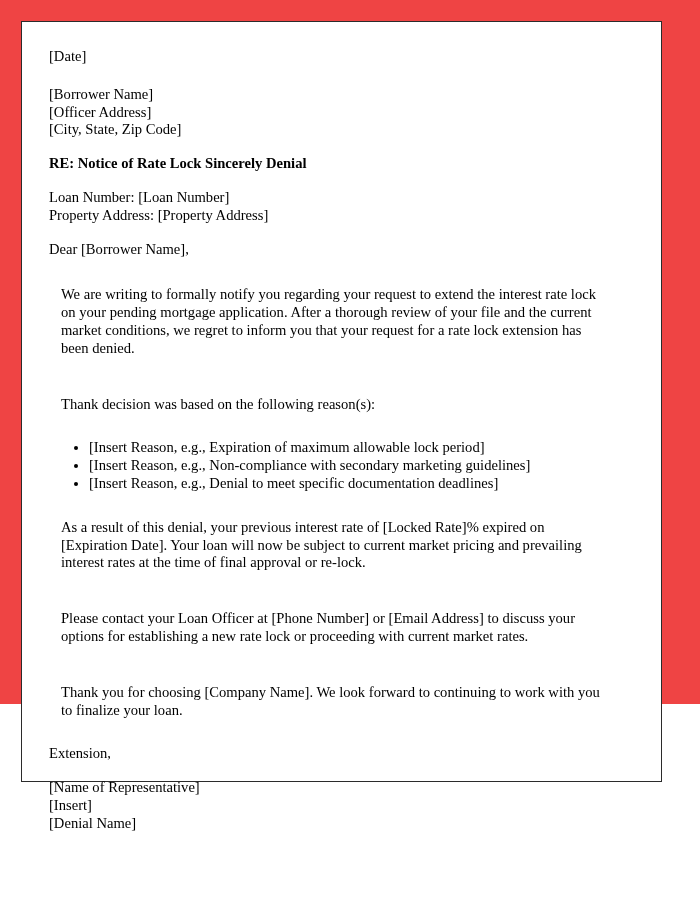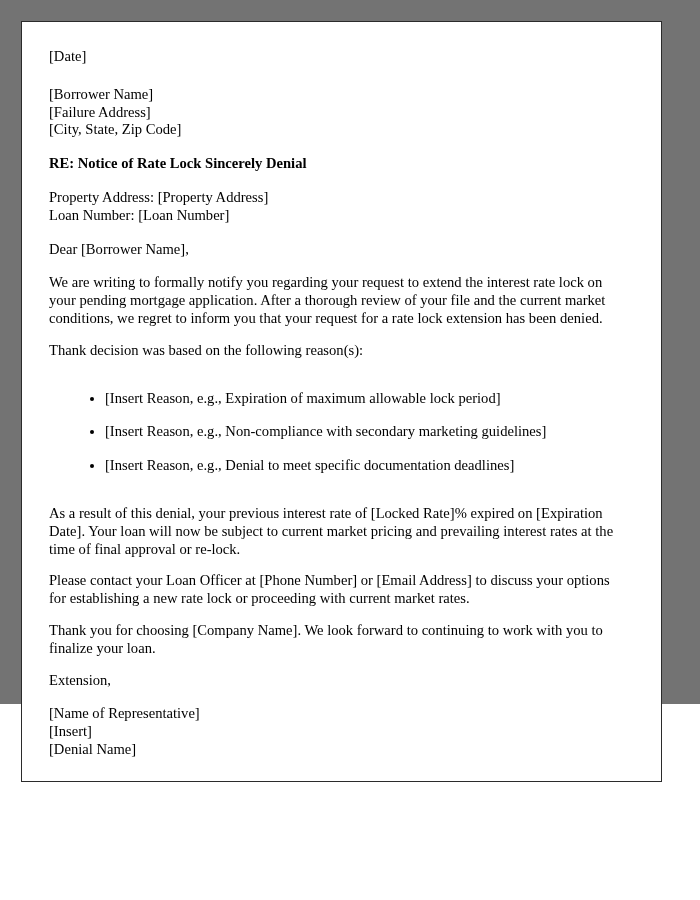--- a/index.html
+++ b/index.html
@@ -11,21 +11,21 @@
     width: 700px;
     height: 900px;
     font-family: "Liberation Serif", "DejaVu Serif", serif;
     color: #000000;
     overflow: hidden;
   }
   .page-canvas {
     position: relative;
     width: 700px;
     height: 704px;
-    background: #737373;
+    background: #ef4444;
     text-decoration: underline;
   }
   .document-frame {
     position: absolute;
     left: 21px;
     top: 21px;
     width: 641px;
     height: 761px;
     border: 1.5px solid #2b2b2b;
     box-sizing: border-box;
@@ -48,30 +48,30 @@
     white-space: nowrap;
   }
   .gap-sm { height: 20px; }
   .gap-md { height: 16px; }
   .gap-para { height: 14px; }
   .heading-re {
     font-weight: bold;
     display: block;
   }
   p.para {
-    margin: 0;
+    margin: 12px;
     text-align: left;
   }
   ul.reason-list {
     margin: 0;
     padding: 0 0 0 40px;
     list-style-type: disc;
   }
   ul.reason-list li {
-    margin: 16px;
+    margin: 0;
     padding: 0;
     line-height: 17.8px;
   }
   ul.reason-list li::marker {
     font-size: 14.6px;
   }
 </style>
 </head>
 <body>
 
@@ -80,35 +80,35 @@
     <div class="letter-body">
 
       <div class="block">
         <span class="line">[Date]</span>
       </div>
 
       <div class="gap-sm"></div>
 
       <div class="block">
         <span class="line">[Borrower Name]</span>
-        <span class="line">[Failure Address]</span>
+        <span class="line">[Officer Address]</span>
         <span class="line">[City, State, Zip Code]</span>
       </div>
 
       <div class="gap-md"></div>
 
       <div class="block">
         <span class="heading-re">RE: Notice of Rate Lock Sincerely Denial</span>
       </div>
 
       <div class="gap-md"></div>
 
       <div class="block">
+        <span class="line">Loan Number: [Loan Number]</span>
         <span class="line">Property Address: [Property Address]</span>
-        <span class="line">Loan Number: [Loan Number]</span>
       </div>
 
       <div class="gap-md"></div>
 
       <div class="block">
         <span class="line">Dear [Borrower Name],</span>
       </div>
 
       <div class="gap-md"></div>
 

